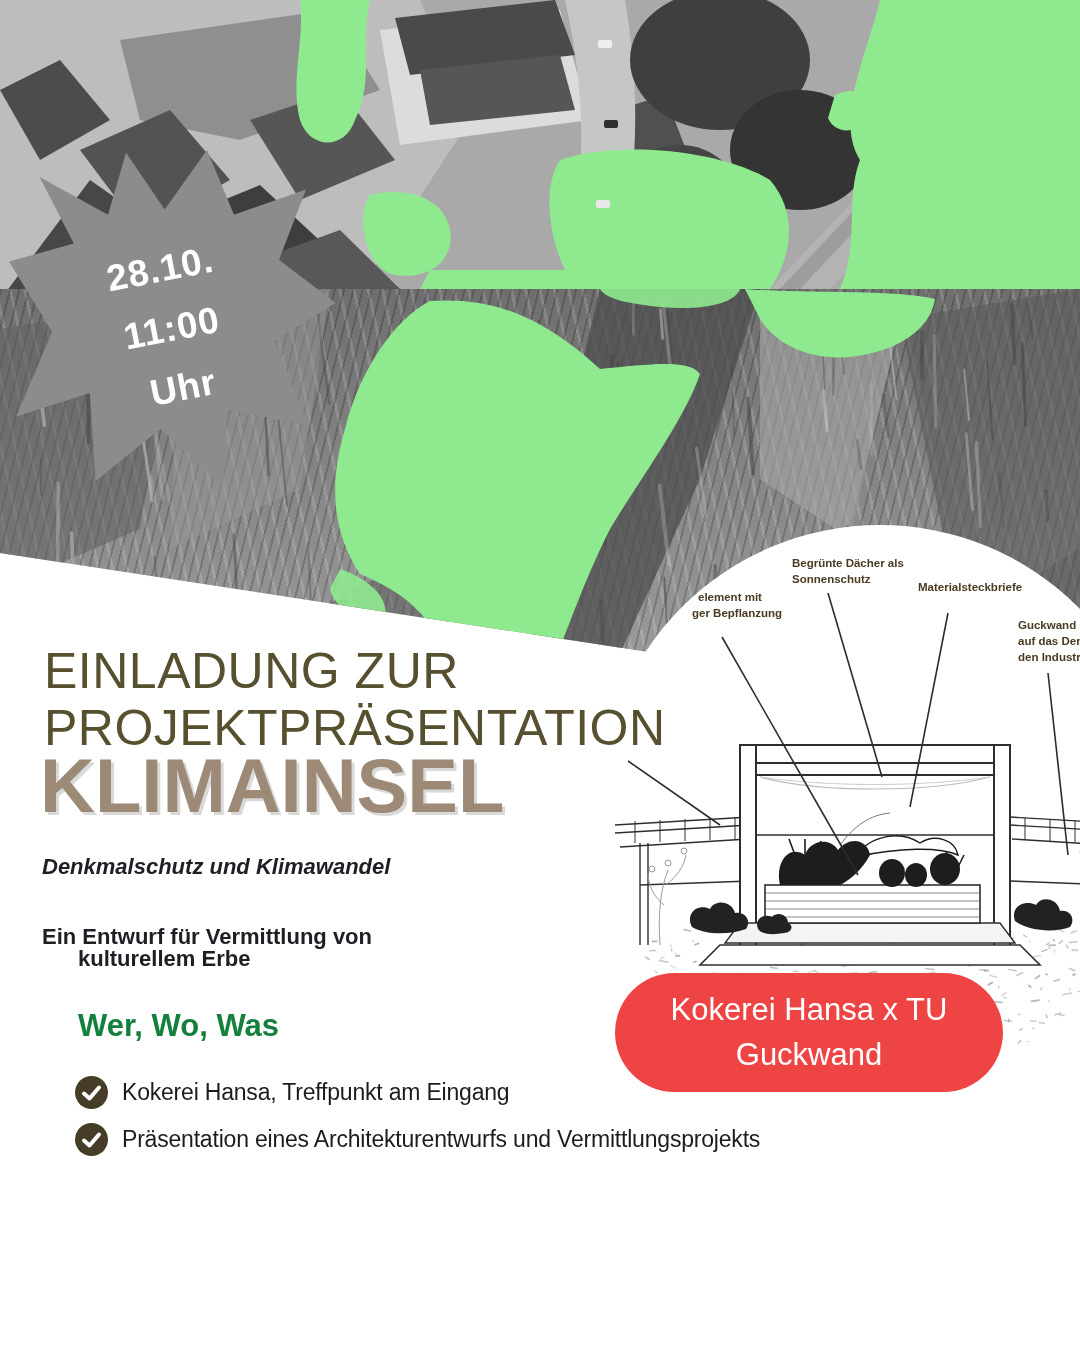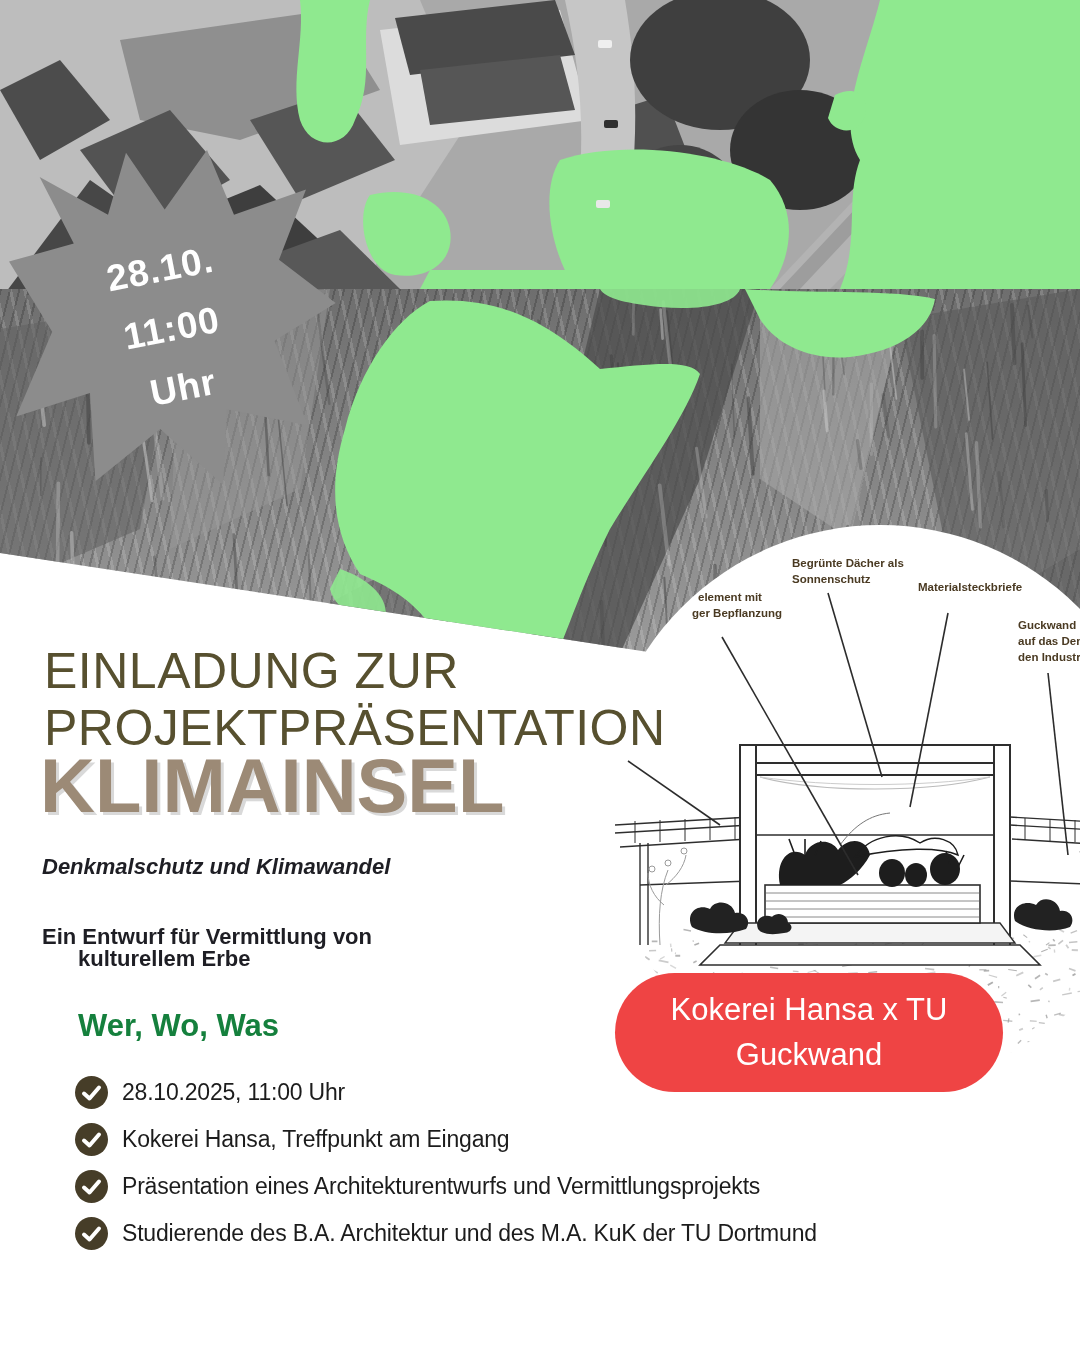--- a/index.html
+++ b/index.html
@@ -701,43 +701,29 @@
   <div class="sub" id="sub3">kulturellem Erbe</div>
 
   <div id="who-heading">Wer, Wo, Was</div>
 
   <div id="checklist">
     <div class="check-row">
       <svg class="check-icon" viewBox="0 0 33 33">
         <circle cx="16.5" cy="16.5" r="16.5" fill="#463d28"></circle>
         <path d="M9 17.5 L14.5 22.5 L24 11.5" fill="none" stroke="#ffffff" stroke-width="4" stroke-linecap="round" stroke-linejoin="round"></path>
       </svg>
-      <span class="check-label">28.10.2025, 11:00 Uhr</span>
-    </div>
-    <div class="check-row">
-      <svg class="check-icon" viewBox="0 0 33 33">
-        <circle cx="16.5" cy="16.5" r="16.5" fill="#463d28"></circle>
-        <path d="M9 17.5 L14.5 22.5 L24 11.5" fill="none" stroke="#ffffff" stroke-width="4" stroke-linecap="round" stroke-linejoin="round"></path>
-      </svg>
       <span class="check-label">Kokerei Hansa, Treffpunkt am Eingang</span>
     </div>
     <div class="check-row">
       <svg class="check-icon" viewBox="0 0 33 33">
         <circle cx="16.5" cy="16.5" r="16.5" fill="#463d28"></circle>
         <path d="M9 17.5 L14.5 22.5 L24 11.5" fill="none" stroke="#ffffff" stroke-width="4" stroke-linecap="round" stroke-linejoin="round"></path>
       </svg>
       <span class="check-label">Präsentation eines Architekturentwurfs und Vermittlungsprojekts</span>
     </div>
-    <div class="check-row">
-      <svg class="check-icon" viewBox="0 0 33 33">
-        <circle cx="16.5" cy="16.5" r="16.5" fill="#463d28"></circle>
-        <path d="M9 17.5 L14.5 22.5 L24 11.5" fill="none" stroke="#ffffff" stroke-width="4" stroke-linecap="round" stroke-linejoin="round"></path>
-      </svg>
-      <span class="check-label">Studierende des B.A. Architektur und des M.A. KuK der TU Dortmund</span>
-    </div>
   </div>
 
   <div id="pill">
     <span>Kokerei Hansa x TU</span>
     <span>Guckwand</span>
   </div>
 
 </div>
 
 </body></html>

